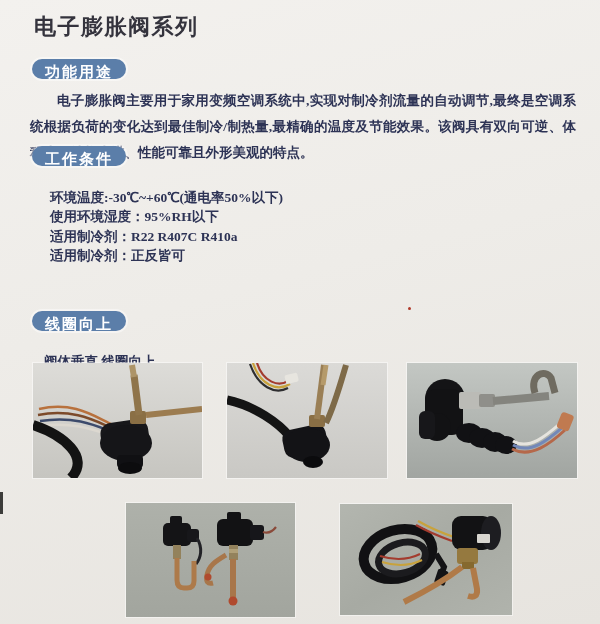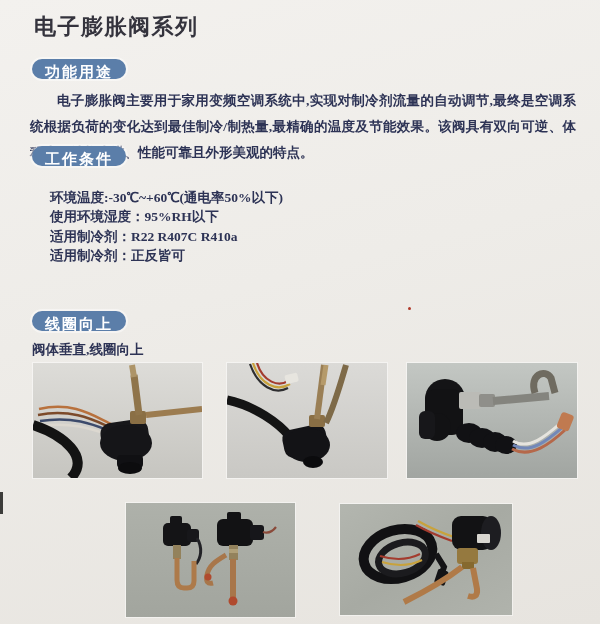--- a/index.html
+++ b/index.html
@@ -17,21 +17,21 @@
         background:var(--badge-bg);color:var(--badge-text);border-radius:14px;
         font-size:15px;font-weight:bold;letter-spacing:2px;
         box-shadow:0 0 0 2px rgba(255,255,255,.45);}
   .badge.b1{top:59px}.badge.b2{top:146px}.badge.b3{top:311px}
   .para{position:absolute;left:30px;top:88px;width:546px;margin:0;
         font-family:"Liberation Serif",serif;font-size:13.5px;font-weight:bold;
         color:var(--body-text);line-height:26px;text-align:justify;text-indent:2em;}
   .cond-list{position:absolute;left:38px;top:176px;margin:12px;padding:0;
         font-family:"Liberation Serif",serif;font-size:13.5px;font-weight:bold;
         color:var(--body-text);line-height:19.4px;list-style:none;}
-  .install-note{position:absolute;left:32px;top:341px;margin:0;
+  .install-note{position:absolute;left:32px;top:341px;margin:12px;
         font-family:"Liberation Serif",serif;font-size:13.5px;font-weight:bold;
         color:var(--body-text);}
   .photo{position:absolute;box-shadow:0 0 0 1px rgba(255,255,255,.45);margin:0;}
   .photo svg{display:block;width:100%;height:100%;}
   .ph1{left:33px; top:363px;width:169px;height:115px}
   .ph2{left:227px;top:363px;width:160px;height:115px}
   .ph3{left:407px;top:363px;width:170px;height:115px}
   .ph4{left:126px;top:503px;width:169px;height:114px}
   .ph5{left:340px;top:504px;width:172px;height:111px}
   .speck-red{position:absolute;left:408px;top:307px;width:3px;height:3px;

